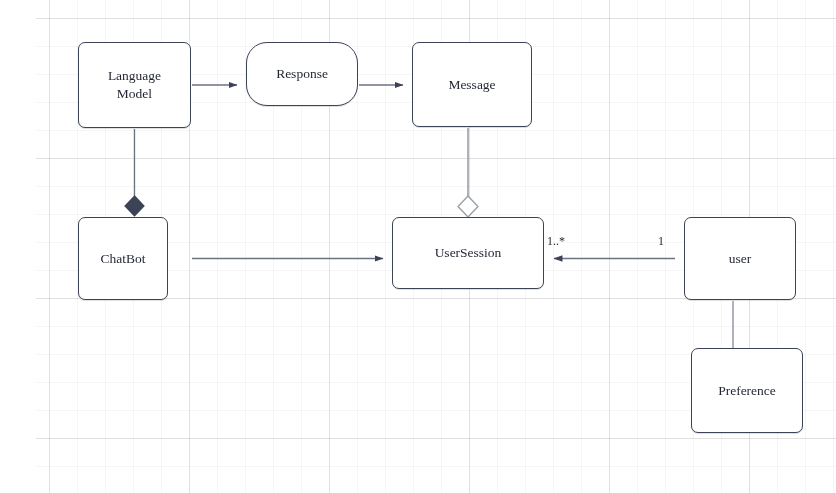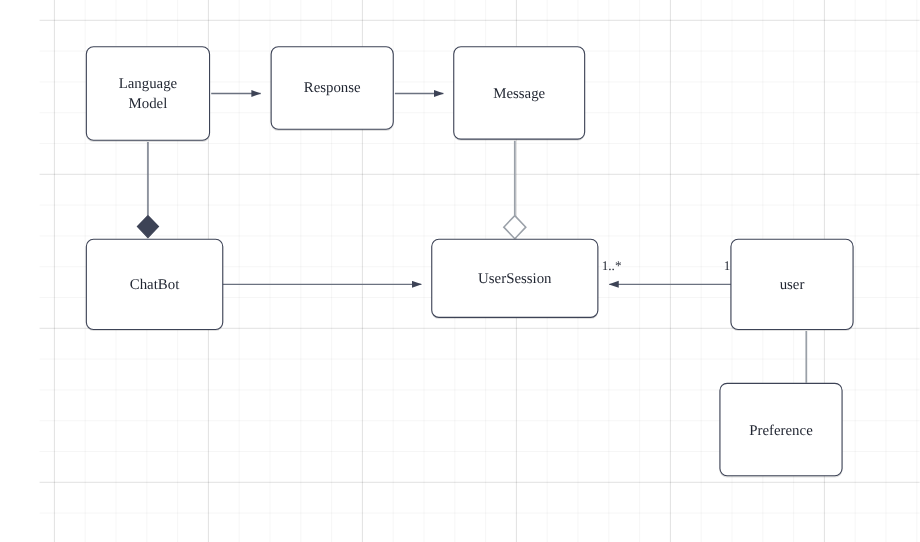--- a/index.html
+++ b/index.html
@@ -110,41 +110,41 @@
     <g>
       <line x1="697" y1="301" x2="697" y2="348" stroke="#9aa0a8" stroke-width="1.6"></line>
     </g>
   </svg>
 
   <div class="node" style="left:42px; top:42px; width:113px; height:86px;">
     <span class="node-label">Language
 Model</span>
   </div>
 
-  <div class="node" style="left:210px; top:42px; width:112px; height:76px;">
+  <div class="node" style="left:210px; top:42px; width:112px; height:64px;border-radius:21px;">
     <span class="node-label">Response</span>
   </div>
 
   <div class="node" style="left:376px; top:42px; width:120px; height:85px;">
     <span class="node-label">Message</span>
   </div>
 
-  <div class="node" style="left:42px; top:217px; width:125px; height:83px;align-items:center;">
+  <div class="node" style="left:42px; top:217px; width:90px; height:83px;align-items:center;">
     <span class="node-label">ChatBot</span>
   </div>
 
   <div class="node" style="left:356px; top:217px; width:152px; height:72px;">
     <span class="node-label">UserSession</span>
   </div>
 
-  <div class="node" style="left:628px; top:217px; width:112px; height:83px;">
+  <div class="node" style="left:648px; top:217px; width:112px; height:83px;">
     <span class="node-label">user</span>
   </div>
 
-  <div class="node" style="left:618px; top:348px; width:112px; height:85px;">
+  <div class="node" style="left:655px; top:348px; width:112px; height:85px;">
     <span class="node-label">Preference</span>
   </div>
 
   <div class="edge-label" style="left:511px; top:234px;">1..*</div>
 
   <div class="edge-label" style="left:622px; top:234px;">1</div>
 
 </div>
 
 </body></html>

